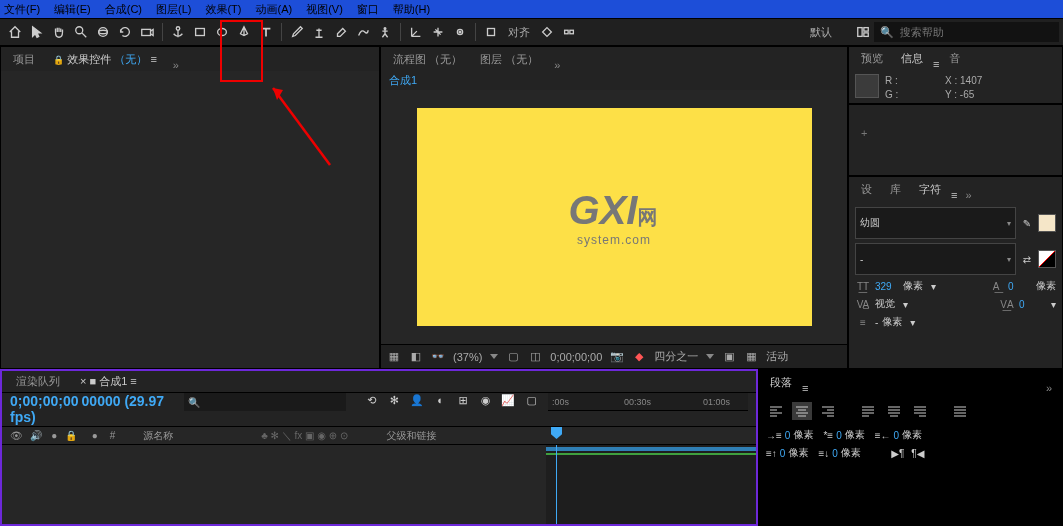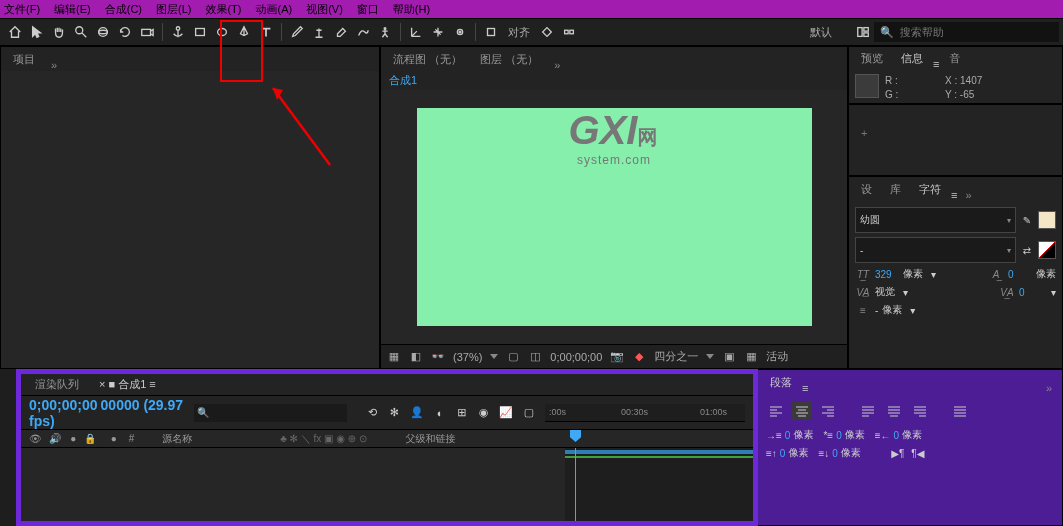--- a/index.html
+++ b/index.html
@@ -1,17 +1,17 @@
 <!DOCTYPE html>
 <html><head>
 <meta charset="utf-8">
 <style>
   * { margin: 0; padding: 0; box-sizing: border-box; font-family: "Microsoft YaHei", Arial, sans-serif; }
   body { background: #1e1e1e; color: #ccc; font-size: 11px; width: 1063px; height: 526px; overflow: hidden; position: relative; }
-  .menubar { background: #a21caf; height: 18px; display: flex; align-items: center; padding-left: 4px; color: #000; gap: 14px; }
+  .menubar { background: #1d4ed8; height: 18px; display: flex; align-items: center; padding-left: 4px; color: #000; gap: 14px; }
   .menubar span { cursor: default; }
   .toolbar { background: #202020; height: 28px; border-top: 1px solid #000; border-bottom: 1px solid #000; display: flex; align-items: center; padding: 0 4px; gap: 0; }
   .tool-btn { width: 22px; height: 22px; display: flex; align-items: center; justify-content: center; color: #ccc; cursor: pointer; }
   .tool-btn svg, .icon svg { width: 14px; height: 14px; fill: none; stroke: #ccc; stroke-width: 1.5; }
   .divider { width: 1px; height: 18px; background: #444; margin: 0 4px; }
   .tool-sep { flex: 1; }
   .search-box { background: #121212; height: 20px; width: 185px; display: flex; align-items: center; padding: 0 6px; gap: 6px; }
   .search-box input { background: transparent; border: none; color: #ccc; font-size: 11px; outline: none; width: 100%; }
 
   .workspace { display: flex; height: 323px; }
@@ -21,61 +21,61 @@
   .tab.active { color: #ccc; }
   .tab-accent { color: #3fa9f5; }
   .panel-body { flex: 1; background: #262626; }
   .chevron { padding: 0 6px; color: #888; }
 
   .left-col { width: 380px; }
   .mid-col { flex: 1; display: flex; flex-direction: column; }
   .right-col { width: 215px; display: flex; flex-direction: column; }
 
   .comp-canvas { flex: 1; display: flex; align-items: center; justify-content: center; background: #262626; }
-  .comp-rect { width: 395px; height: 218px; background: #86efac; display: flex; align-items: flex-start; justify-content: center; }
+  .comp-rect { width: 395px; height: 218px; background: #fde047; display: flex; align-items: center; justify-content: center; }
   .watermark { color: #777; text-align: center; }
   .watermark .big { font-size: 40px; font-weight: bold; font-style: italic; }
   .watermark .mid { font-size: 20px; font-weight: bold; letter-spacing: 2px; }
   .watermark .sub { font-size: 12px; letter-spacing: 1px; display: block; }
 
   .comp-footer { height: 24px; background: #202020; display: flex; align-items: center; padding: 0 6px; gap: 8px; font-size: 11px; color: #aaa; border-top: 1px solid #000; }
 
   .info-panel { height: 130px; padding: 4px 6px; font-size: 10px; color: #aaa; }
   .info-row { display: flex; gap: 40px; }
   .info-col div { line-height: 14px; }
   .swatch { width: 24px; height: 24px; background: #3b3b3b; border: 1px solid #555; }
 
   .char-panel { flex: 1; padding: 6px; font-size: 10px; }
   .char-row { display: flex; align-items: center; gap: 4px; margin-bottom: 4px; }
-  .dropdown { background: #1a1a1a; border: 1px solid #444; height: 26px; display: flex; align-items: center; padding: 0 4px; flex: 1; justify-content: space-between; }
+  .dropdown { background: #1a1a1a; border: 1px solid #444; height: 32px; display: flex; align-items: center; padding: 0 4px; flex: 1; justify-content: space-between; }
   .dropdown .arrow { font-size: 8px; color: #888; }
   .swatch-sm { width: 18px; height: 18px; background: #f5e6c8; border: 1px solid #555; }
   .swatch-sm.red { background: linear-gradient(135deg, #fff 0%, #fff 48%, #f00 48%, #f00 52%, #000 52%); }
-  .char-label { width: 16px; text-align: center; color: #888; font-style: italic; }
+  .char-label { width: 16px; text-align: center; color: #888; }
   .char-val { color: #3fa9f5; min-width: 24px; }
 
   .bottom { height: 157px; display: flex; }
-  .timeline { flex: 1; background: #232323; border: 5px solid #6d28d9; display: flex; flex-direction: column; margin-left: 16px; }
+  .timeline { flex: 1; background: #232323; border: 2px solid #6d28d9; display: flex; flex-direction: column; }
   .tl-tabs { height: 22px; display: flex; align-items: center; gap: 4px; padding: 0 6px; border-bottom: 1px solid #000; }
-  .tl-header { height: 34px; display: flex; align-items: center; padding: 0 8px; gap: 10px; border-bottom: 1px solid #000; }
+  .tl-header { height: 34px; display: flex; padding: 0 8px; gap: 10px; border-bottom: 1px solid #000; }
   .timecode { color: #3fa9f5; font-size: 14px; font-weight: bold; }
   .tl-search { background: #1a1a1a; height: 18px; width: 180px; display: flex; align-items: center; padding: 0 4px; }
   .tl-search input { background: transparent; border: none; color: #ccc; outline: none; width: 100%; font-size: 11px; }
   .tl-ruler { height: 18px; background: #1e1e1e; position: relative; display: flex; align-items: center; font-size: 9px; color: #888; border-bottom: 1px solid #000; }
   .tl-ruler span { position: absolute; }
   .tl-cols { height: 18px; background: #262626; display: flex; align-items: center; padding: 0 8px; gap: 8px; font-size: 10px; color: #999; border-bottom: 1px solid #000; }
   .tl-body { flex: 1; display: flex; }
   .tl-left { width: 544px; background: #262626; }
   .tl-right { flex: 1; background: #1e1e1e; position: relative; }
   .playhead { position: absolute; left: 10px; top: 0; bottom: 0; width: 1px; background: #3fa9f5; }
   .playhead::before { content: ""; position: absolute; top: -18px; left: -5px; width: 11px; height: 12px; background: #3fa9f5; clip-path: polygon(0 0, 100% 0, 100% 60%, 50% 100%, 0 60%); }
   .workarea-bar { position: absolute; left: 0; right: 0; top: 2px; height: 4px; background: #2f7fb5; }
   .greenbar { position: absolute; left: 0; right: 0; top: 8px; height: 2px; background: #3fa03f; }
 
-  .para-panel { width: 305px; background: #4c1d95; border: 1px solid #000; border-left: none; padding: 0; }
+  .para-panel { width: 305px; background: #000000; border: 1px solid #000; border-left: none; padding: 0; }
   .para-body { padding: 8px; }
   .align-row { display: flex; gap: 6px; margin-bottom: 8px; }
   .align-btn { width: 20px; height: 18px; display: flex; align-items: center; justify-content: center; cursor: pointer; }
   .align-btn.active { background: #3a3a3a; }
   .align-btn svg { width: 14px; height: 12px; stroke: #ccc; stroke-width: 1.2; }
   .indent-row { display: flex; gap: 10px; flex-wrap: wrap; font-size: 10px; }
   .indent-item { display: flex; align-items: center; gap: 3px; }
   .indent-item .v { color: #3fa9f5; }
 
   .red-highlight { position: absolute; left: 220px; top: 20px; width: 43px; height: 62px; border: 2px solid #e00; pointer-events: none; z-index: 100; }
@@ -242,20 +242,24 @@
     <span>🔍</span>
     <input type="text" placeholder="搜索帮助" style="">
   </div>
 </div>
 
 <div class="workspace">
 
   <div class="panel left-col">
     <div class="panel-tabs">
       <span class="tab">项目</span>
+      <span class="tab active">
+        <span style="font-size:9px">🔒</span>
+        <span>效果控件</span> <span class="tab-accent">（无）</span> ≡
+      </span>
       <span class="chevron">»</span>
     </div>
     <div class="panel-body"></div>
   </div>
 
   <div class="mid-col">
     <div class="panel" style="flex:1">
       <div class="panel-tabs">
         <span class="tab"><span>流程图</span> <span>（无）</span></span>
         <span class="tab"><span>图层</span> <span>（无）</span></span>

